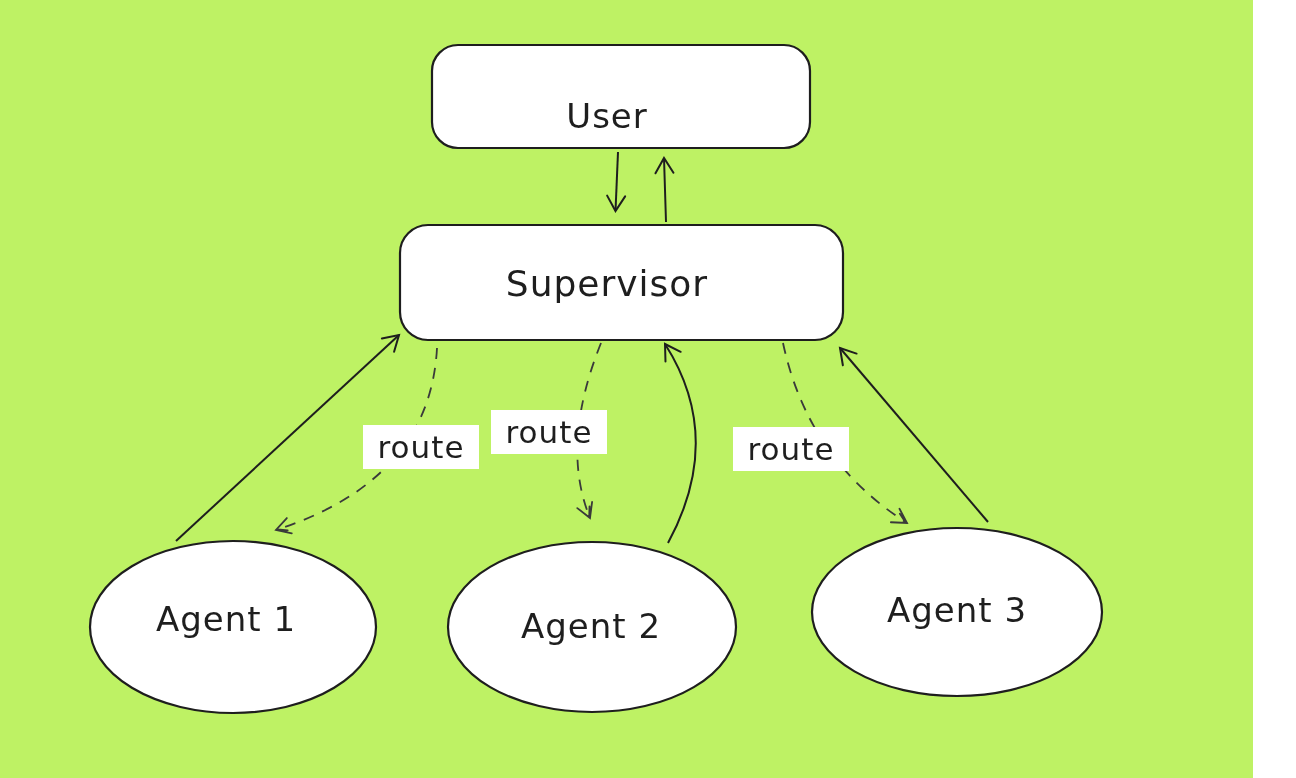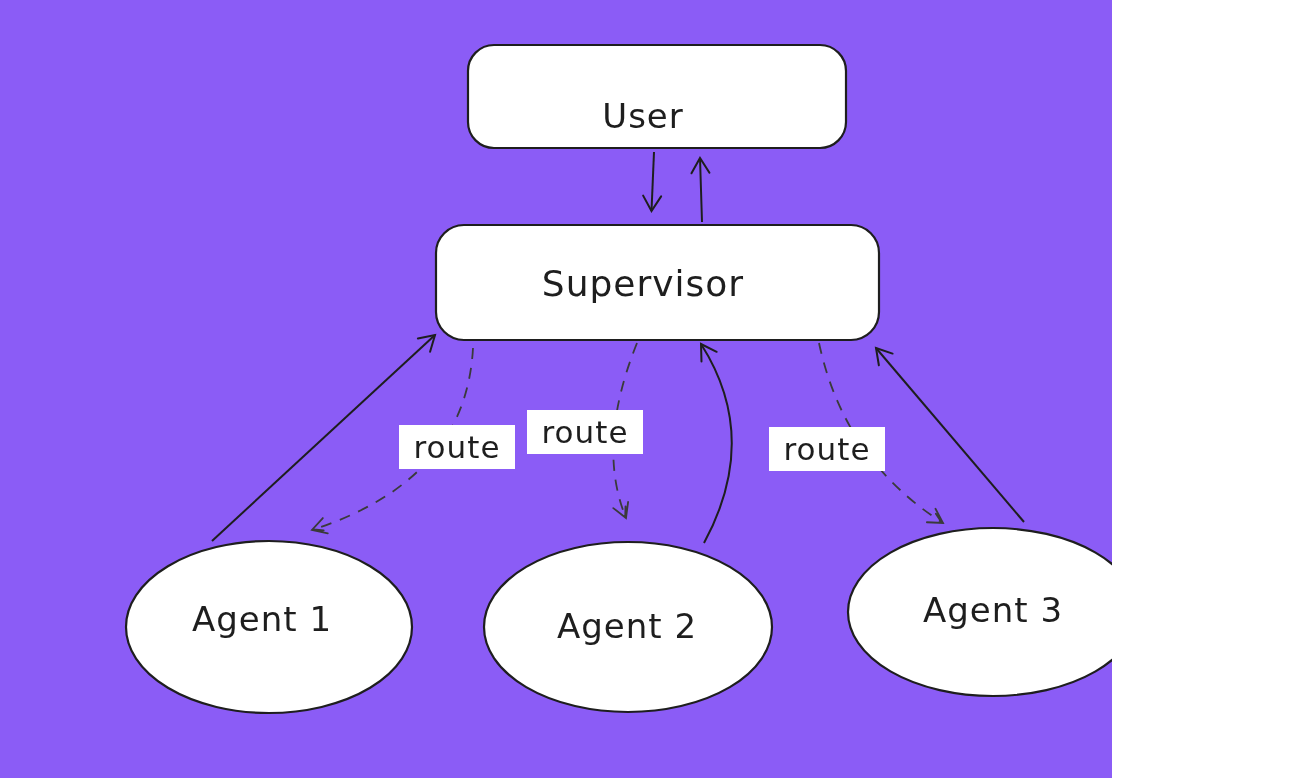--- a/index.html
+++ b/index.html
@@ -2,26 +2,25 @@
 <html><head>
 <meta charset="utf-8">
 <style>
   html, body {
     margin: 0;
     padding: 0;
     background: #ffffff;
   }
   .canvas {
     position: relative;
-    width: 1076px;
+    width: 1253px;
     height: 778px;
-    background: #8b5cf6;
+    background: #bef264;
     overflow: hidden;
     font-family: "DejaVu Sans", sans-serif;
-    padding-left: 36px;
   }
   svg { display: block; }
   .node-shape {
     fill: #ffffff;
     stroke: #1e1e1e;
     stroke-width: 2.2;
   }
   .edge {
     fill: none;
     stroke: #1e1e1e;

